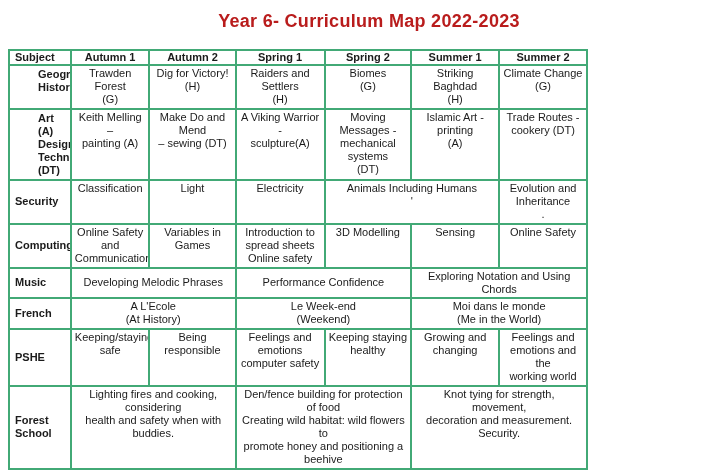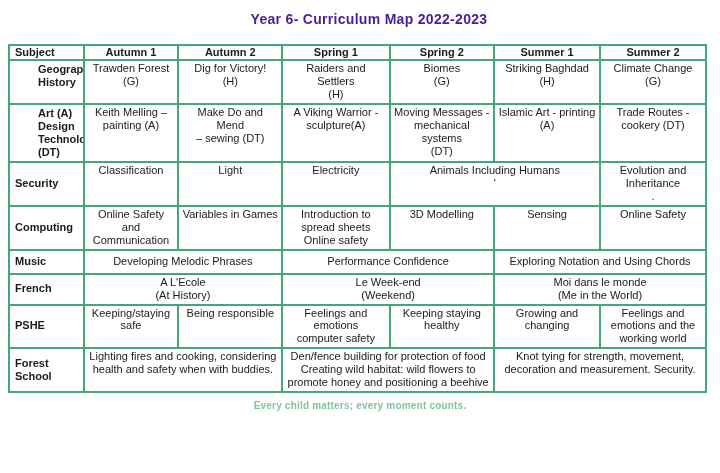--- a/index.html
+++ b/index.html
@@ -2,31 +2,31 @@
 <html><head>
 <meta charset="utf-8">
 <style>
   * { margin: 0; padding: 0; box-sizing: border-box; }
   html, body { width: 720px; height: 473px; background: #ffffff; overflow: hidden; }
   body { font-family: "Liberation Sans", sans-serif; color: #1b1b1b; }
 
   .title {
     margin-top: 11px;
     text-align: center;
-    font-size: 14px;
+    font-size: 18px;
     font-weight: bold;
     letter-spacing: 0.3px;
-    color: #4c1d95;
+    color: #b91c1c;
     padding-left: 18px;
   }
 
   table.curriculum {
     border-collapse: collapse;
     table-layout: fixed;
-    width: 699px;
+    width: 580px;
     margin: 17px 0 0 8px;
   }
   .curriculum th, .curriculum td {
     border: 2px solid #42a976;
     font-size: 11px;
     line-height: 1.18;
     padding: 1px 3px 2px 3px;
     text-align: center;
     vertical-align: top;
     white-space: pre-line;

